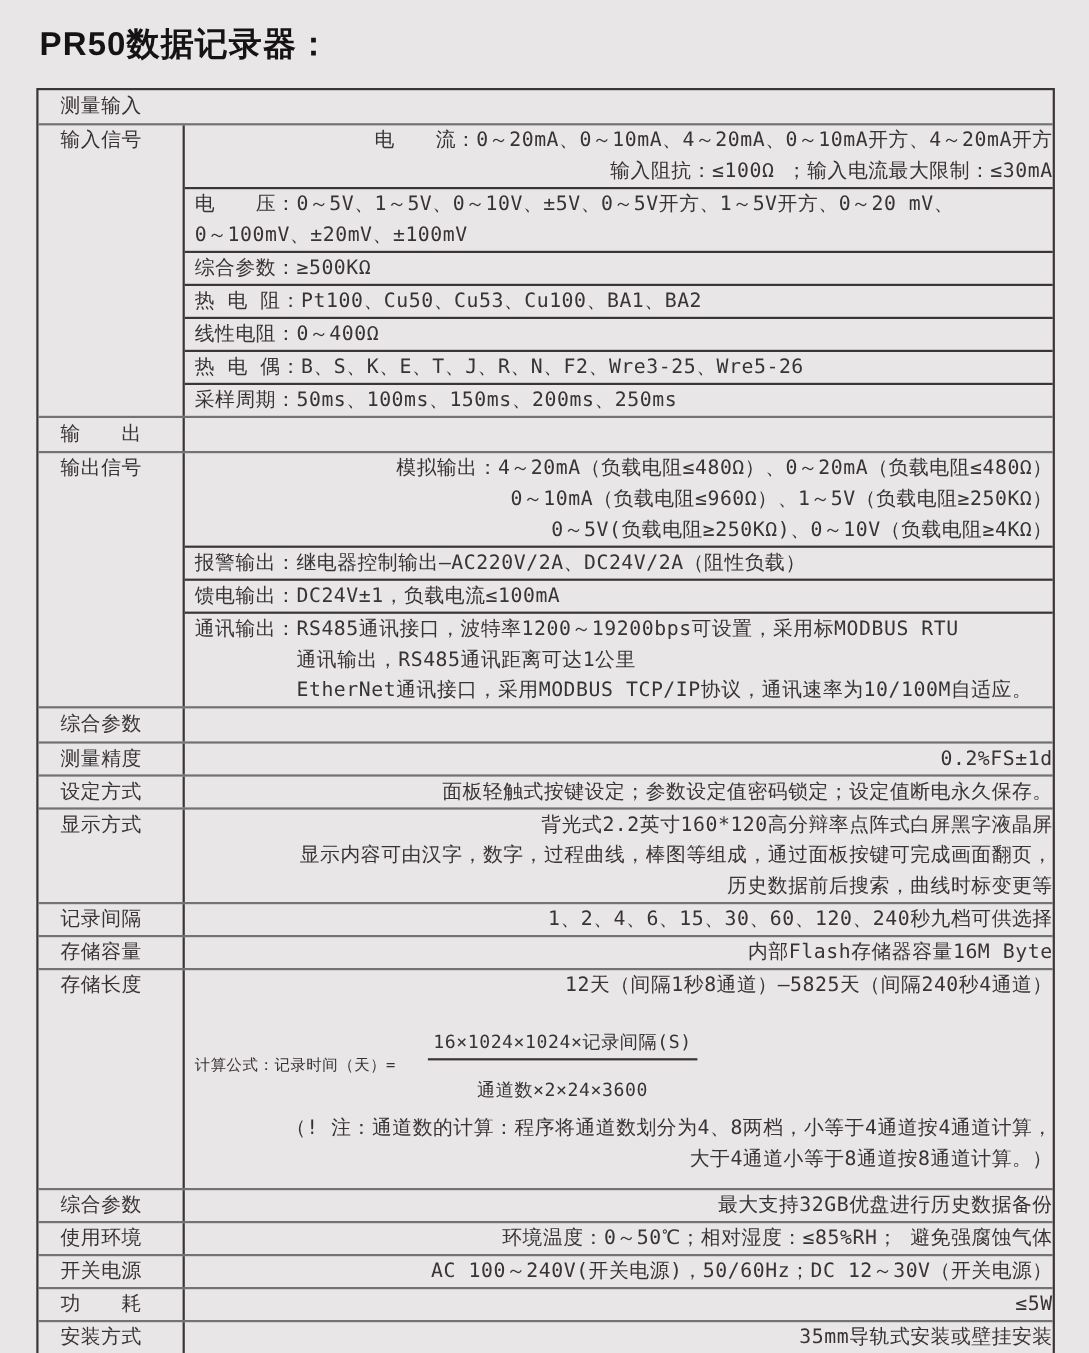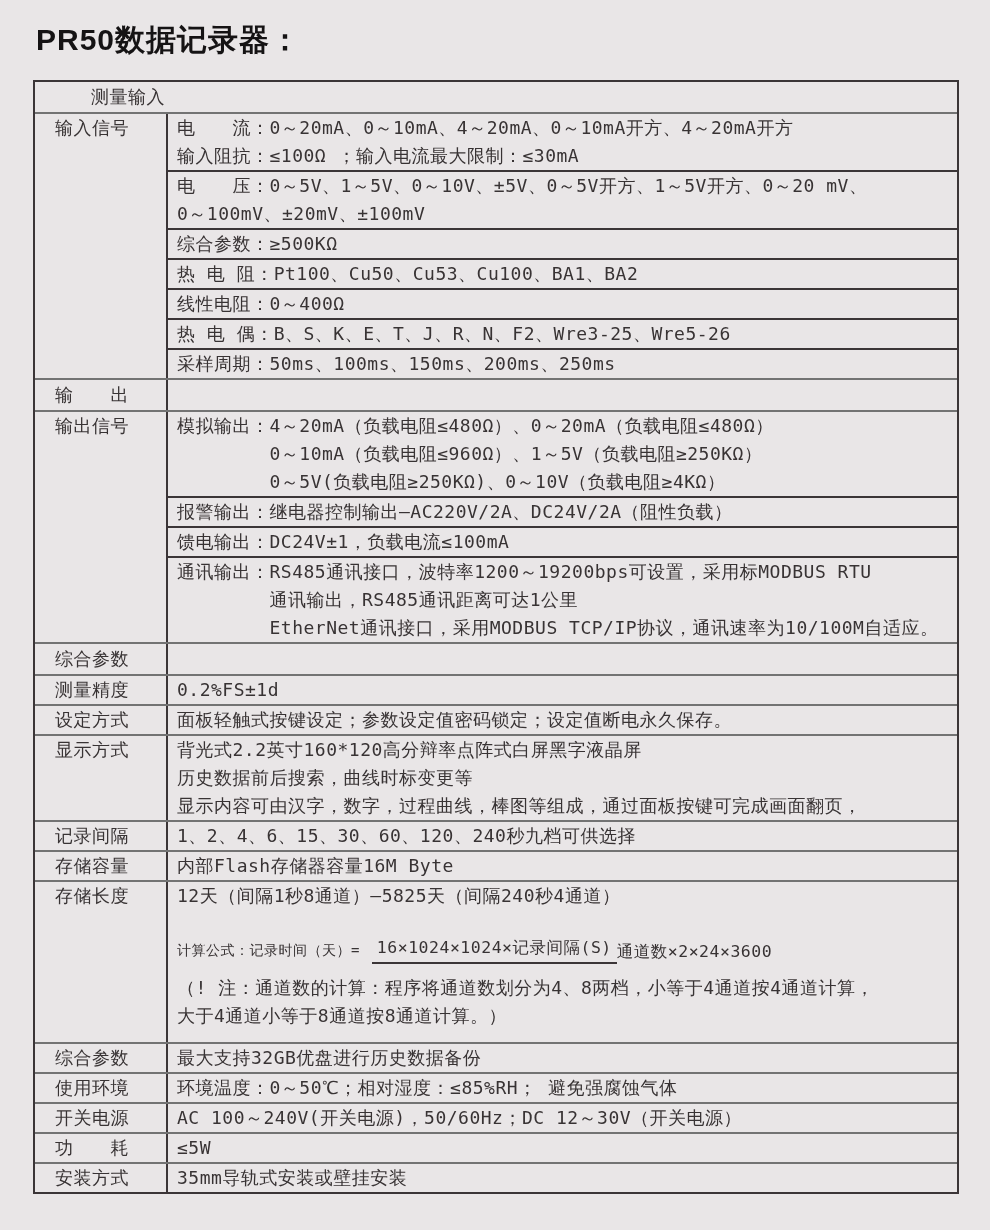--- a/index.html
+++ b/index.html
@@ -38,57 +38,57 @@
     flex: 0 0 131px;
     width: 131px;
     padding-left: 20px;
     font-size: 18px;
     line-height: 28px;
     letter-spacing: 0.5px;
     white-space: pre;
   }
   .trow.section-full .label-cell,
   .trow.section .label-cell { line-height: 30px; min-height: 30px; }
-  .trow.section-full .label-cell { flex: 1 1 auto; width: auto; margin-left: 36px; }
+  .trow.section-full .label-cell { flex: 1 1 auto; width: auto; }
   .value-cell {
     flex: 1 1 auto;
     border-left: 2px solid #3b3537;
     display: flex;
     flex-direction: column;
     min-width: 0;
   }
   .subrow {
     border-top: 2px solid #3b3537;
     padding: 0 0 0 9px;
     overflow: hidden;
   }
-  .subrow:first-child { border-top: none; }
+  .subrow:first-child { border-top: none; text-align: right; }
   .line {
     font-size: 18px;
     line-height: 28px;
     letter-spacing: 0.5px;
     white-space: pre;
   }
   .gap { width: 100%; }
   .formula { display: flex; align-items: center; }
   .formula .prefix {
     font-size: 14px;
     line-height: 28px;
     letter-spacing: 0.5px;
     white-space: pre;
   }
-  .frac { display: inline-flex; flex-direction: row; align-items: center; margin-left: 3px; }
+  .frac { display: inline-flex; flex-direction: column; align-items: center; margin-left: 20px; }
   .frac .num, .frac .den {
     font-size: 16.5px;
     line-height: 23px;
     letter-spacing: 0.5px;
     white-space: pre;
   }
   .frac .num { padding: 0 5px 3px 5px; border-bottom: 2px solid #3b3537; }
-  .frac .den { padding-top: 2px; }
+  .frac .den { padding-top: 15px; }
 </style>
 </head>
 <body>
 
 <div class="page">
   <div class="title">PR50数据记录器：</div>
   <div class="spec-table">
       <div class="trow section-full">
         <div class="label-cell"><span>测量输入</span></div>
       </div>
@@ -163,22 +163,22 @@
           <div class="subrow">
             <div class="line">面板轻触式按键设定；参数设定值密码锁定；设定值断电永久保存。</div>
           </div>
         </div>
       </div>
       <div class="trow item">
         <div class="label-cell"><span>显示方式</span></div>
         <div class="value-cell">
           <div class="subrow">
             <div class="line">背光式2.2英寸160*120高分辩率点阵式白屏黑字液晶屏</div>
+            <div class="line">显示内容可由汉字，数字，过程曲线，棒图等组成，通过面板按键可完成画面翻页，</div>
             <div class="line">历史数据前后搜索，曲线时标变更等</div>
-            <div class="line">显示内容可由汉字，数字，过程曲线，棒图等组成，通过面板按键可完成画面翻页，</div>
           </div>
         </div>
       </div>
       <div class="trow item">
         <div class="label-cell"><span>记录间隔</span></div>
         <div class="value-cell">
           <div class="subrow">
             <div class="line">1、2、4、6、15、30、60、120、240秒九档可供选择</div>
           </div>
         </div>

